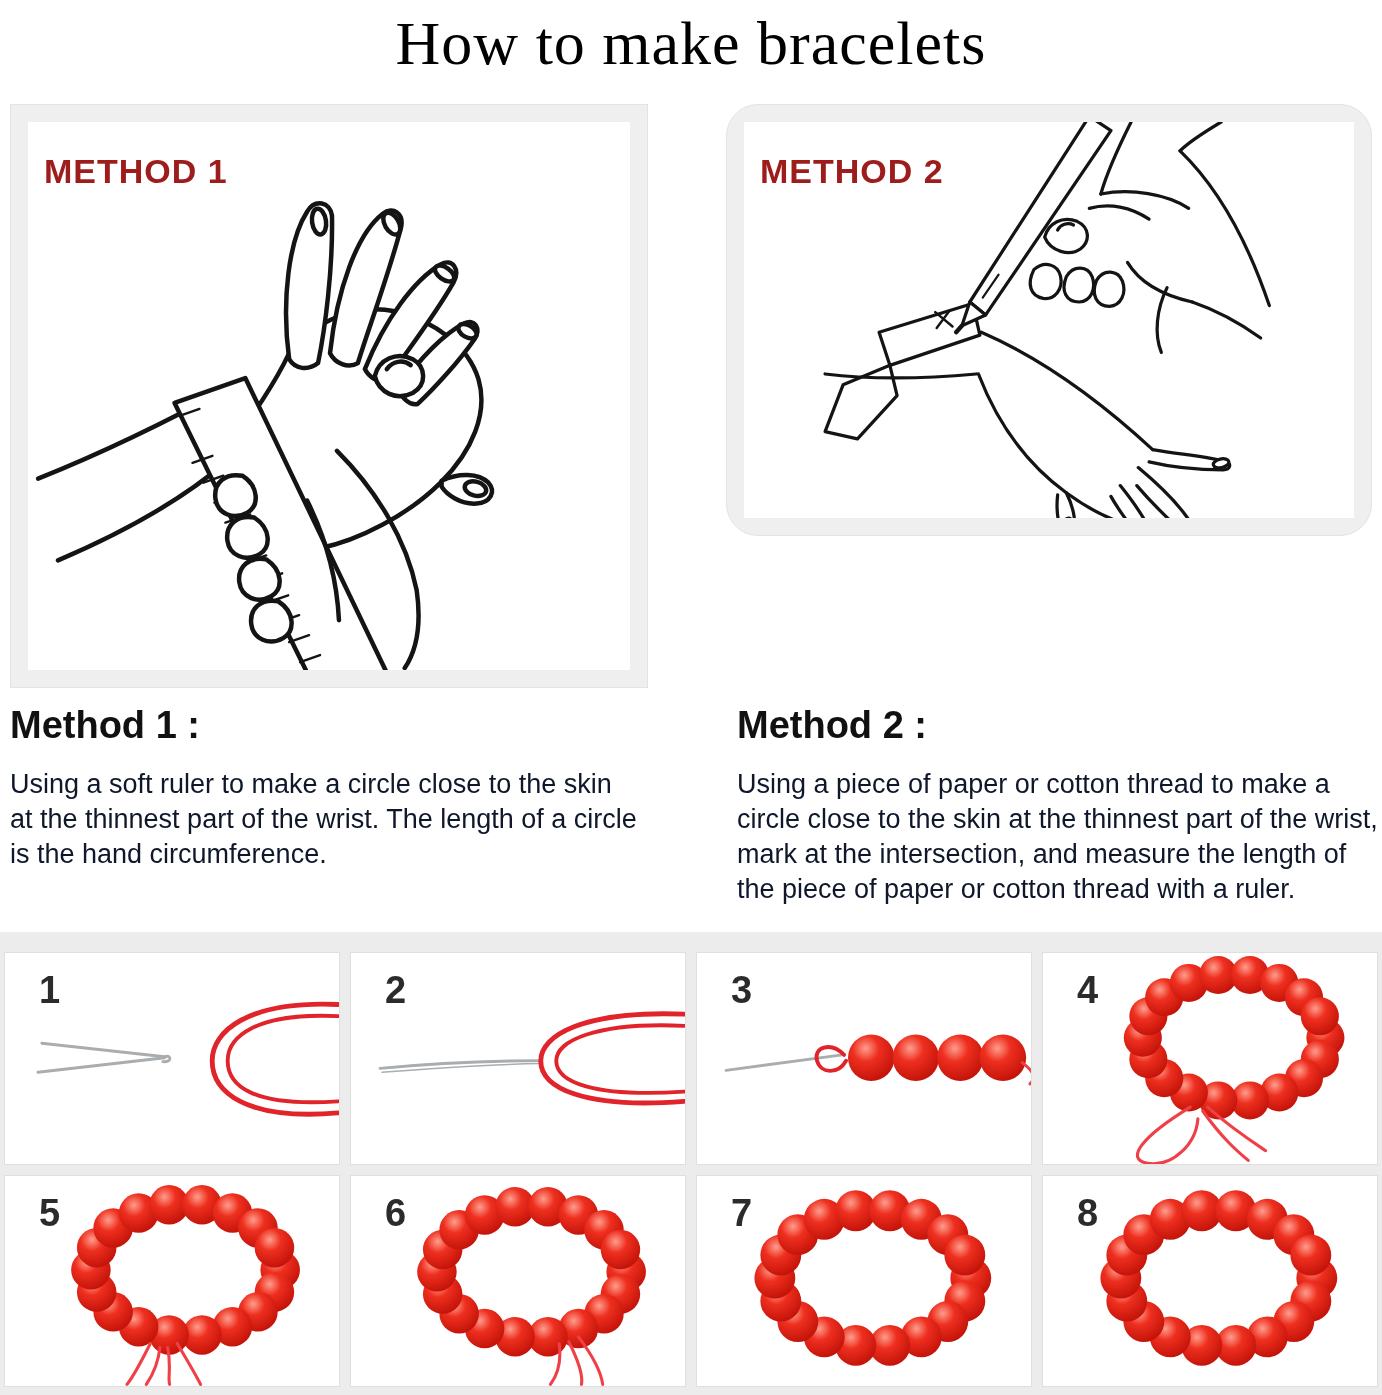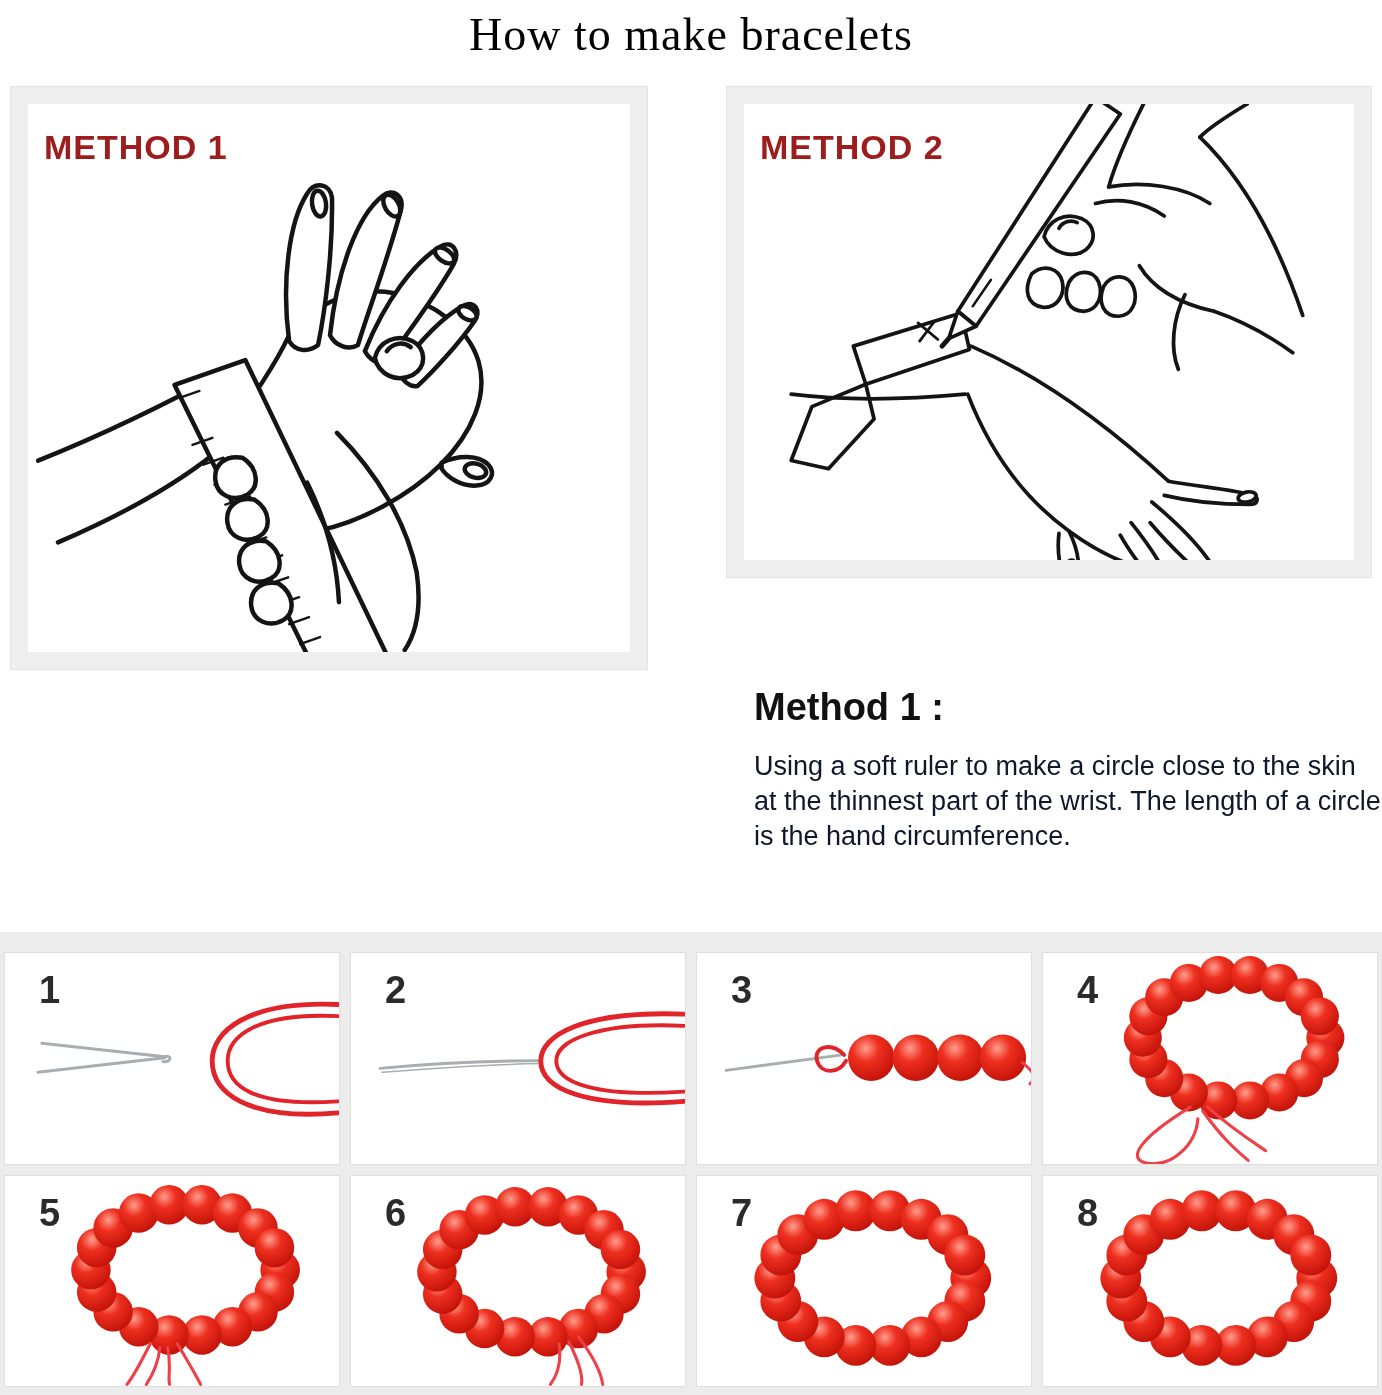--- a/index.html
+++ b/index.html
@@ -4,29 +4,29 @@
 <style>
   html,body{margin:0;padding:0;}
   body{
     width:1382px;height:1395px;position:relative;overflow:hidden;
     background:#ffffff;color:#1c1c1c;
     font-family:"Liberation Sans", sans-serif;
   }
   .title{
     margin:0;padding-top:8px;text-align:center;
     font-family:"Liberation Serif", serif;font-weight:400;
-    font-size:46px;letter-spacing:1px;color:#000;
+    font-size:62px;letter-spacing:1px;color:#000;
   }
   .methods{display:flex;justify-content:space-between;padding:25px 10px 0;}
   .method-box{box-sizing:border-box;background:#efefef;border:1px solid #e3e3e3;padding:17px;}
   .method-box.m1{width:638px;height:584px;}
-  .method-box.m2{width:646px;height:492px;}
+  .method-box.m2{width:646px;height:432px;border-radius:32px;}
   .method-inner{position:relative;width:100%;height:100%;background:#fff;}
   .method-label{
-    position:absolute;top:24px;left:16px;z-index:3;
+    position:absolute;top:30px;left:16px;z-index:3;
     font-size:34px;font-weight:700;letter-spacing:1px;color:#9d1c1c;
   }
   .method-inner svg{position:absolute;left:0;top:0;width:100%;height:100%;}
   .descriptions{display:flex;align-items:flex-start;padding-top:16px;justify-content:flex-end;}
   .desc h2{margin:0 0 20px;font-size:38px;font-weight:700;color:#111;}
   .desc p{margin:0;font-size:27px;line-height:1.3;color:#0f172a;}
   .desc.d1{margin-left:8px;width:628px;}
   .desc.d2{margin-left:99px;width:645px;}
   .steps{
     position:absolute;left:0;right:0;top:932px;bottom:0;
@@ -192,20 +192,24 @@
       </svg>
     </div>
   </div>
 </div>
 
 <div class="descriptions">
   <div class="desc d1">
     <h2>Method 1 :</h2>
     <p>Using a soft ruler to make a circle close to the skin at the thinnest part of the wrist. The length of a circle is the hand circumference.</p>
   </div>
+  <div class="desc d2">
+    <h2>Method 2 :</h2>
+    <p>Using a piece of paper or cotton thread to make a circle close to the skin at the thinnest part of the wrist, mark at the intersection, and measure the length of the piece of paper or cotton thread with a ruler.</p>
+  </div>
 </div>
 
 <div class="steps">
 
   <div class="panel">
     <div class="step-num">1</div>
     <svg viewBox="0 0 345 215">
       <path class="needle" d="M38,92 L165,106"></path>
       <path class="needle" d="M34,122 L165,107"></path>
       <path class="needle" d="M165,106 C172,103 173,112 163,111"></path>

